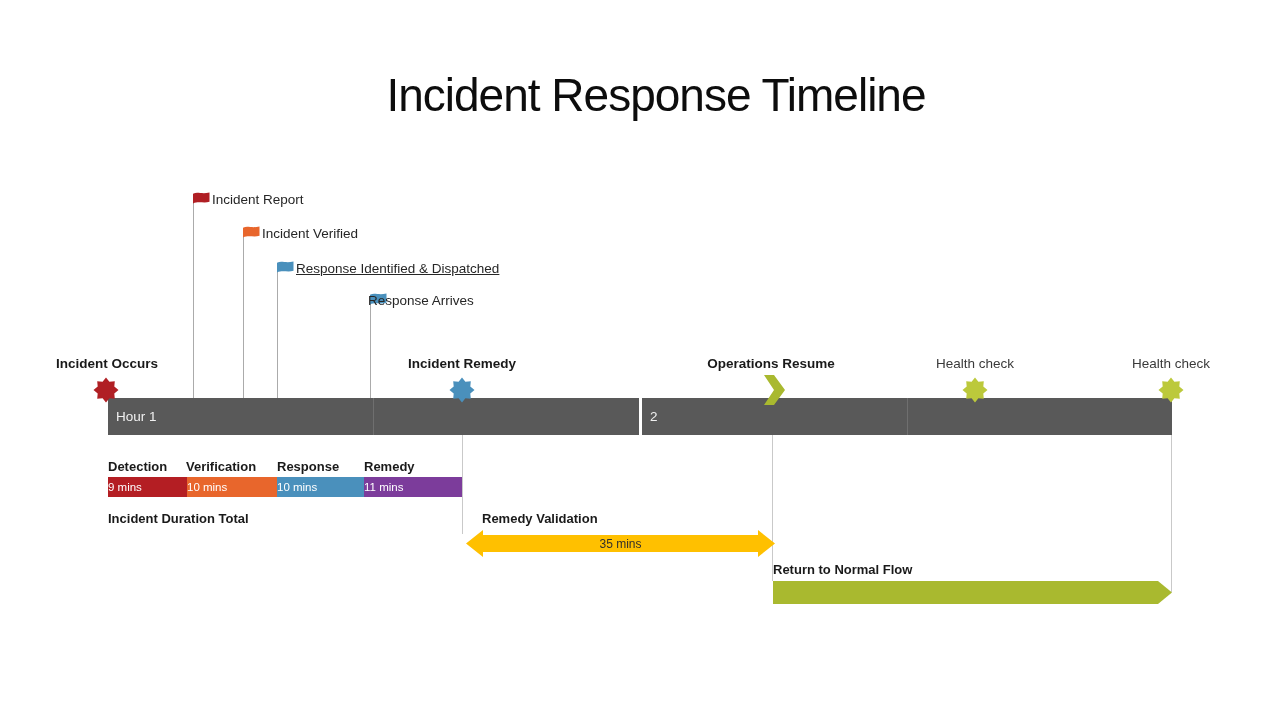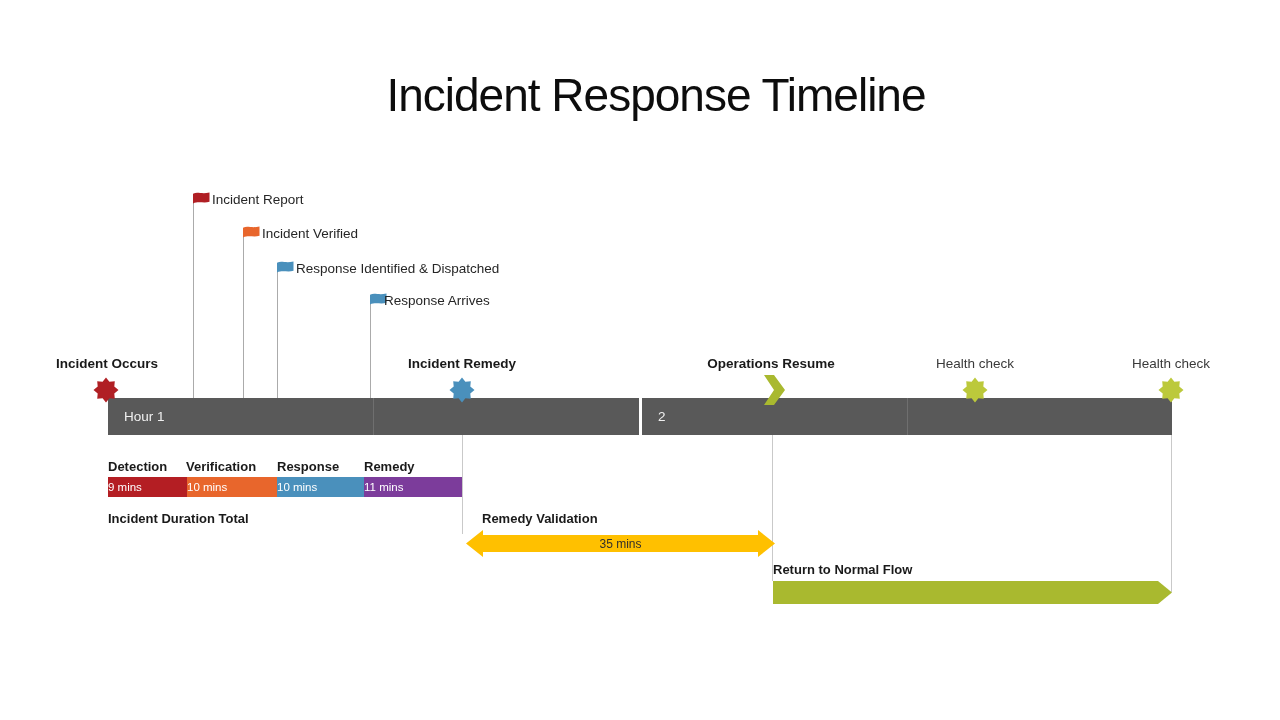--- a/index.html
+++ b/index.html
@@ -8,21 +8,21 @@
   .abs{position:absolute;}
   .title{left:16px;top:68px;width:1280px;text-align:center;font-size:46px;font-weight:400;
          color:#0d0d0d;letter-spacing:-1px;}
   .flag-label{font-size:13.5px;color:#262626;white-space:nowrap;line-height:15px;}
   .pole{width:1px;background:#ababab;}
   .connector{width:1px;background:#c9c9c9;}
   .ms-label{font-size:13.5px;color:#1a1a1a;white-space:nowrap;transform:translateX(-50%);}
   .bold{font-weight:bold;}
   .reg{font-weight:400;color:#3a3a3a;}
   .band-seg{height:37px;background:#595959;display:flex;align-items:center;}
-  .band-seg span{font-size:13.5px;color:#f0f0f0;padding-left:16px;}
+  .band-seg span{font-size:13.5px;color:#f0f0f0;padding-left:8px;}
   .midtick{position:absolute;top:0;width:1px;height:37px;background:#6f6f6f;}
   .task-label{font-size:13px;font-weight:bold;color:#1a1a1a;white-space:nowrap;}
   .task-bar{height:20px;display:flex;align-items:center;justify-content:flex-start;
             font-size:11.5px;color:#fff;white-space:nowrap;}
   .span-label{font-size:13px;font-weight:bold;color:#1a1a1a;white-space:nowrap;}
   .arrow-text{position:absolute;left:0;top:0;width:100%;height:100%;display:flex;
               align-items:center;justify-content:center;font-size:12px;}
 </style>
 </head>
 <body>
@@ -42,26 +42,26 @@
   <div class="abs flag-label" style="left:212px;top:192px;">Incident Report</div>
 
   <svg class="abs" style="left:243px;top:226px;" width="17" height="13">
     <path d="M0,1.8 C4.5,-0.6 8,2.4 16.5,0.6 L16.5,9.8 C11,11.8 6,9 0,11.4 Z" fill="#E8662C"></path>
   </svg>
   <div class="abs flag-label" style="left:262px;top:226px;">Incident Verified</div>
 
   <svg class="abs" style="left:277px;top:261px;" width="17" height="13">
     <path d="M0,1.8 C4.5,-0.6 8,2.4 16.5,0.6 L16.5,9.8 C11,11.8 6,9 0,11.4 Z" fill="#4A90BC"></path>
   </svg>
-  <div class="abs flag-label" style="left:296px;top:261px;">Response Identified &amp; Dispatched</div>
+  <div class="abs flag-label" style="left:296px;top:261px;text-decoration:underline;">Response Identified &amp; Dispatched</div>
 
   <svg class="abs" style="left:370px;top:293px;" width="17" height="13">
     <path d="M0,1.8 C4.5,-0.6 8,2.4 16.5,0.6 L16.5,9.8 C11,11.8 6,9 0,11.4 Z" fill="#4A90BC"></path>
   </svg>
-  <div class="abs flag-label" style="left:384px;top:293px;">Response Arrives</div>
+  <div class="abs flag-label" style="left:368px;top:293px;">Response Arrives</div>
 
   <div class="abs band-seg" style="left:108px;top:398px;width:531px;">
     <span>Hour 1</span>
     <div class="midtick" style="left:265px;"></div>
   </div>
   <div class="abs band-seg" style="left:642px;top:398px;width:530px;">
     <span>2</span>
     <div class="midtick" style="left:265px;"></div>
   </div>
 

